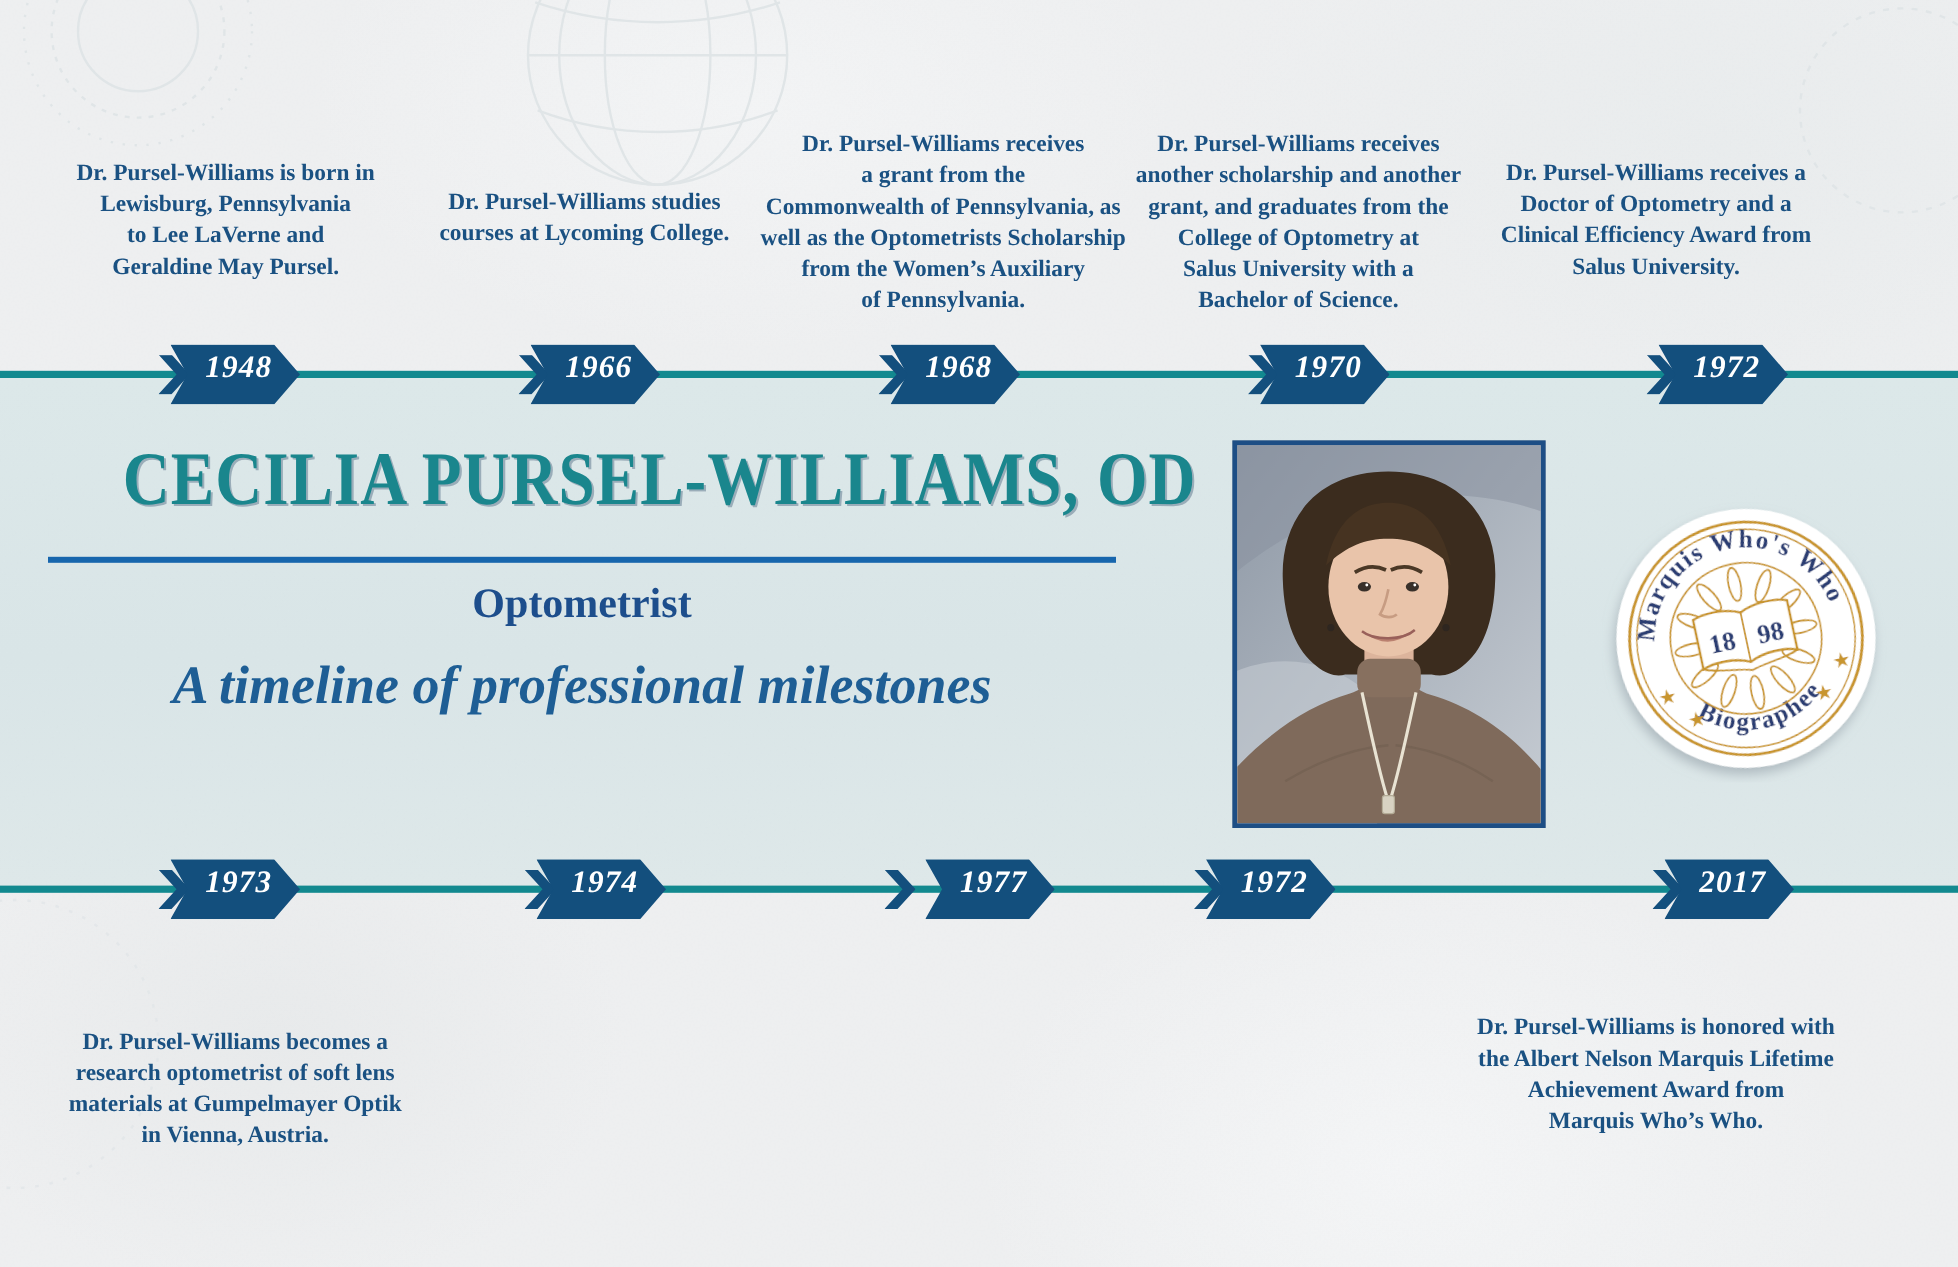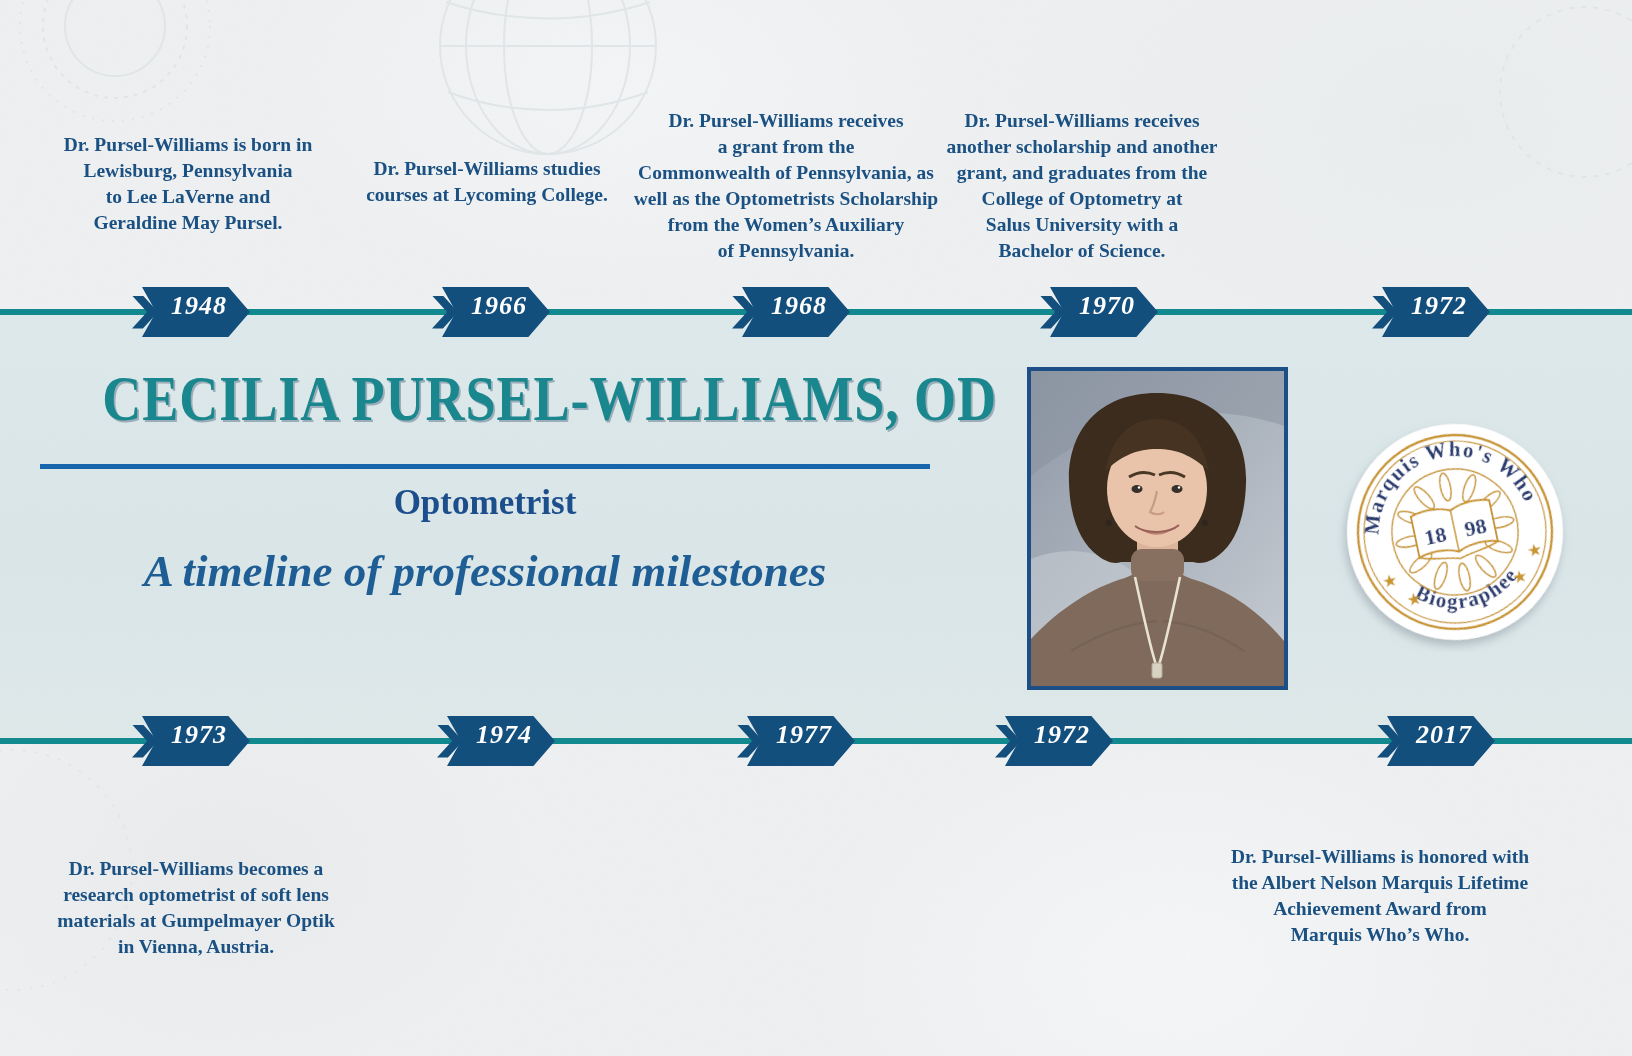--- a/index.html
+++ b/index.html
@@ -90,20 +90,24 @@
 Commonwealth of Pennsylvania, as
 well as the Optometrists Scholarship
 from the Women’s Auxiliary
 of Pennsylvania.</div>
   <div class="event" style="left:902px;top:92px;">Dr. Pursel-Williams receives
 another scholarship and another
 grant, and graduates from the
 College of Optometry at
 Salus University with a
 Bachelor of Science.</div>
+  <div class="event" style="left:1200px;top:116px;">Dr. Pursel-Williams receives a
+Doctor of Optometry and a
+Clinical Efficiency Award from
+Salus University.</div>
 
   <div class="banner" style="left:132px;top:293px;">
     <span class="tail"></span>
     <span class="flag">1948</span>
   </div>
   <div class="banner" style="left:432px;top:293px;">
     <span class="tail"></span>
     <span class="flag">1966</span>
   </div>
   <div class="banner" style="left:732px;top:293px;">
@@ -223,21 +227,21 @@
   </svg>
 
   <div class="banner" style="left:132px;top:722px;">
     <span class="tail"></span>
     <span class="flag">1973</span>
   </div>
   <div class="banner" style="left:437px;top:722px;">
     <span class="tail"></span>
     <span class="flag">1974</span>
   </div>
-  <div class="banner" style="left:737px;top:722px;">
+  <div class="banner" style="left:737px;top:722px;gap:24px;">
     <span class="tail"></span>
     <span class="flag">1977</span>
   </div>
   <div class="banner" style="left:995px;top:722px;">
     <span class="tail"></span>
     <span class="flag">1972</span>
   </div>
   <div class="banner" style="left:1377px;top:722px;">
     <span class="tail"></span>
     <span class="flag">2017</span>

